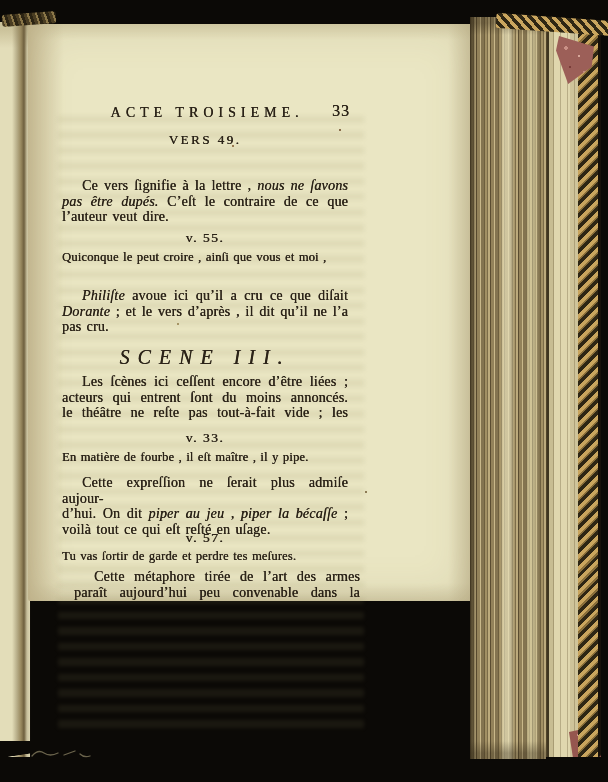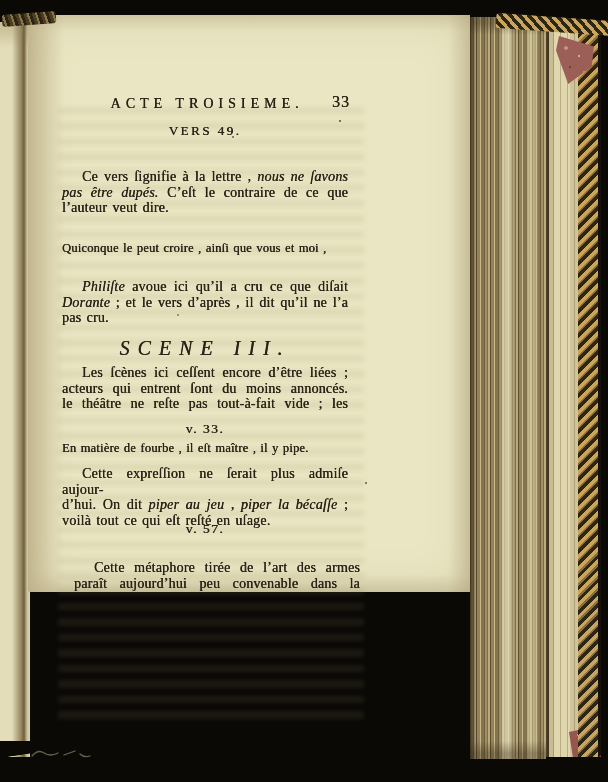--- a/index.html
+++ b/index.html
@@ -8,21 +8,21 @@
     background:#0b0906;
     font-family:"Liberation Serif","DejaVu Serif",serif;
   }
   .abs{position:absolute;}
   
   .facing-sliver{left:0;top:22px;width:30px;height:735px;background:#e3ddb9;
     background-image:linear-gradient(180deg, rgba(160,145,100,.35) 0 8px, rgba(160,145,100,0) 26px);}
   .gutter-crease{left:12px;top:22px;width:19px;height:735px;
     background:linear-gradient(90deg, rgba(120,105,70,0) 0, rgba(130,115,78,.45) 5px, #98885e 9px, #6e5f3e 12px, rgba(120,105,70,.25) 15px, rgba(120,105,70,0) 19px);}
   
-  .page{left:28px;top:15px;width:442px;height:577px;
+  .page{left:28px;top:24px;width:442px;height:577px;
     background-color:#eae6c3;
     background-image:
       radial-gradient(circle 1.5px at 312px 106px, #8a6b4a 60%, rgba(0,0,0,0) 62%),
       radial-gradient(circle 1.2px at 205px 122px, #9a7a50 60%, rgba(0,0,0,0) 62%),
       radial-gradient(circle 1.2px at 150px 300px, #a79566 60%, rgba(0,0,0,0) 62%),
       radial-gradient(circle 1.5px at 338px 468px, #8d7b55 60%, rgba(0,0,0,0) 62%),
       radial-gradient(circle 1.2px at 260px 640px, #a79566 60%, rgba(0,0,0,0) 62%),
       linear-gradient(90deg, #c9bd96 0, rgba(205,193,154,0) 36px),
       linear-gradient(270deg, rgba(190,178,140,.6) 0, rgba(190,178,140,0) 22px),
       linear-gradient(180deg, rgba(200,190,150,.55) 0, rgba(200,190,150,0) 16px),
@@ -122,20 +122,23 @@
     </div>
 
   <div class="block t-capsref" data-name="block-vers-49">
         <div class="line" data-name="text-line"><span data-name="text-segment">VERS 49.</span></div>
       </div>
       <div class="block t-para" data-name="block-para-49">
         <div class="line j ind" data-name="text-line"><span data-name="text-segment">Ce vers ſignifie à la lettre , </span><span class="it" data-name="text-segment">nous ne ſavons</span></div>
         <div class="line j" data-name="text-line"><span class="it" data-name="text-segment">pas être dupés.</span><span data-name="text-segment"> C’eſt le contraire de ce que</span></div>
         <div class="line" data-name="text-line"><span data-name="text-segment">l’auteur veut dire.</span></div>
       </div>
+      <div class="block t-versref" data-name="block-vers-55">
+        <div class="line" data-name="text-line"><span data-name="text-segment">v. 55.</span></div>
+      </div>
       <div class="block t-verse" data-name="block-verse-55">
         <div class="line" data-name="text-line"><span data-name="text-segment">Quiconque le peut croire , ainſi que vous et moi ,</span></div>
       </div>
       <div class="block t-para" data-name="block-para-55">
         <div class="line j ind" data-name="text-line"><span class="it" data-name="text-segment">Philiſte</span><span data-name="text-segment"> avoue ici qu’il a cru ce que diſait</span></div>
         <div class="line j" data-name="text-line"><span class="it" data-name="text-segment">Dorante</span><span data-name="text-segment"> ; et le vers d’après , il dit qu’il ne l’a</span></div>
         <div class="line" data-name="text-line"><span data-name="text-segment">pas cru.</span></div>
       </div>
       <div class="block t-scene" data-name="block-scene-heading">
         <div class="line" data-name="text-line"><span class="it" data-name="text-segment">SCENE III.</span></div>
@@ -152,20 +155,23 @@
         <div class="line" data-name="text-line"><span data-name="text-segment">En matière de fourbe , il eſt maître , il y pipe.</span></div>
       </div>
       <div class="block t-para" data-name="block-para-33">
         <div class="line j ind" data-name="text-line"><span data-name="text-segment">Cette expreſſion ne ſerait plus admiſe aujour-</span></div>
         <div class="line j" data-name="text-line"><span data-name="text-segment">d’hui. On dit </span><span class="it" data-name="text-segment">piper au jeu</span><span data-name="text-segment"> , </span><span class="it" data-name="text-segment">piper la bécaſſe</span><span data-name="text-segment"> ;</span></div>
         <div class="line" data-name="text-line"><span data-name="text-segment">voilà tout ce qui eſt reſté en uſage.</span></div>
       </div>
       <div class="block t-versref" data-name="block-vers-57">
         <div class="line" data-name="text-line"><span data-name="text-segment">v. 57.</span></div>
       </div>
+      <div class="block t-verse" data-name="block-verse-57">
+        <div class="line" data-name="text-line"><span data-name="text-segment">Tu vas ſortir de garde et perdre tes meſures.</span></div>
+      </div>
       <div class="block t-para" data-name="block-para-57">
         <div class="line j ind" data-name="text-line"><span data-name="text-segment">Cette métaphore tirée de l’art des armes</span></div>
         <div class="line j" data-name="text-line"><span data-name="text-segment">paraît aujourd’hui peu convenable dans la</span></div>
       </div>
     </div>
 </div>
 
 <div class="abs fore-edge" data-name="page-fore-edge"></div>
 <div class="abs inner-strip" data-name="inner-leaves-edge"></div>
 <div class="abs marble-corner-bottom" data-name="marbled-corner-bottom"></div>

